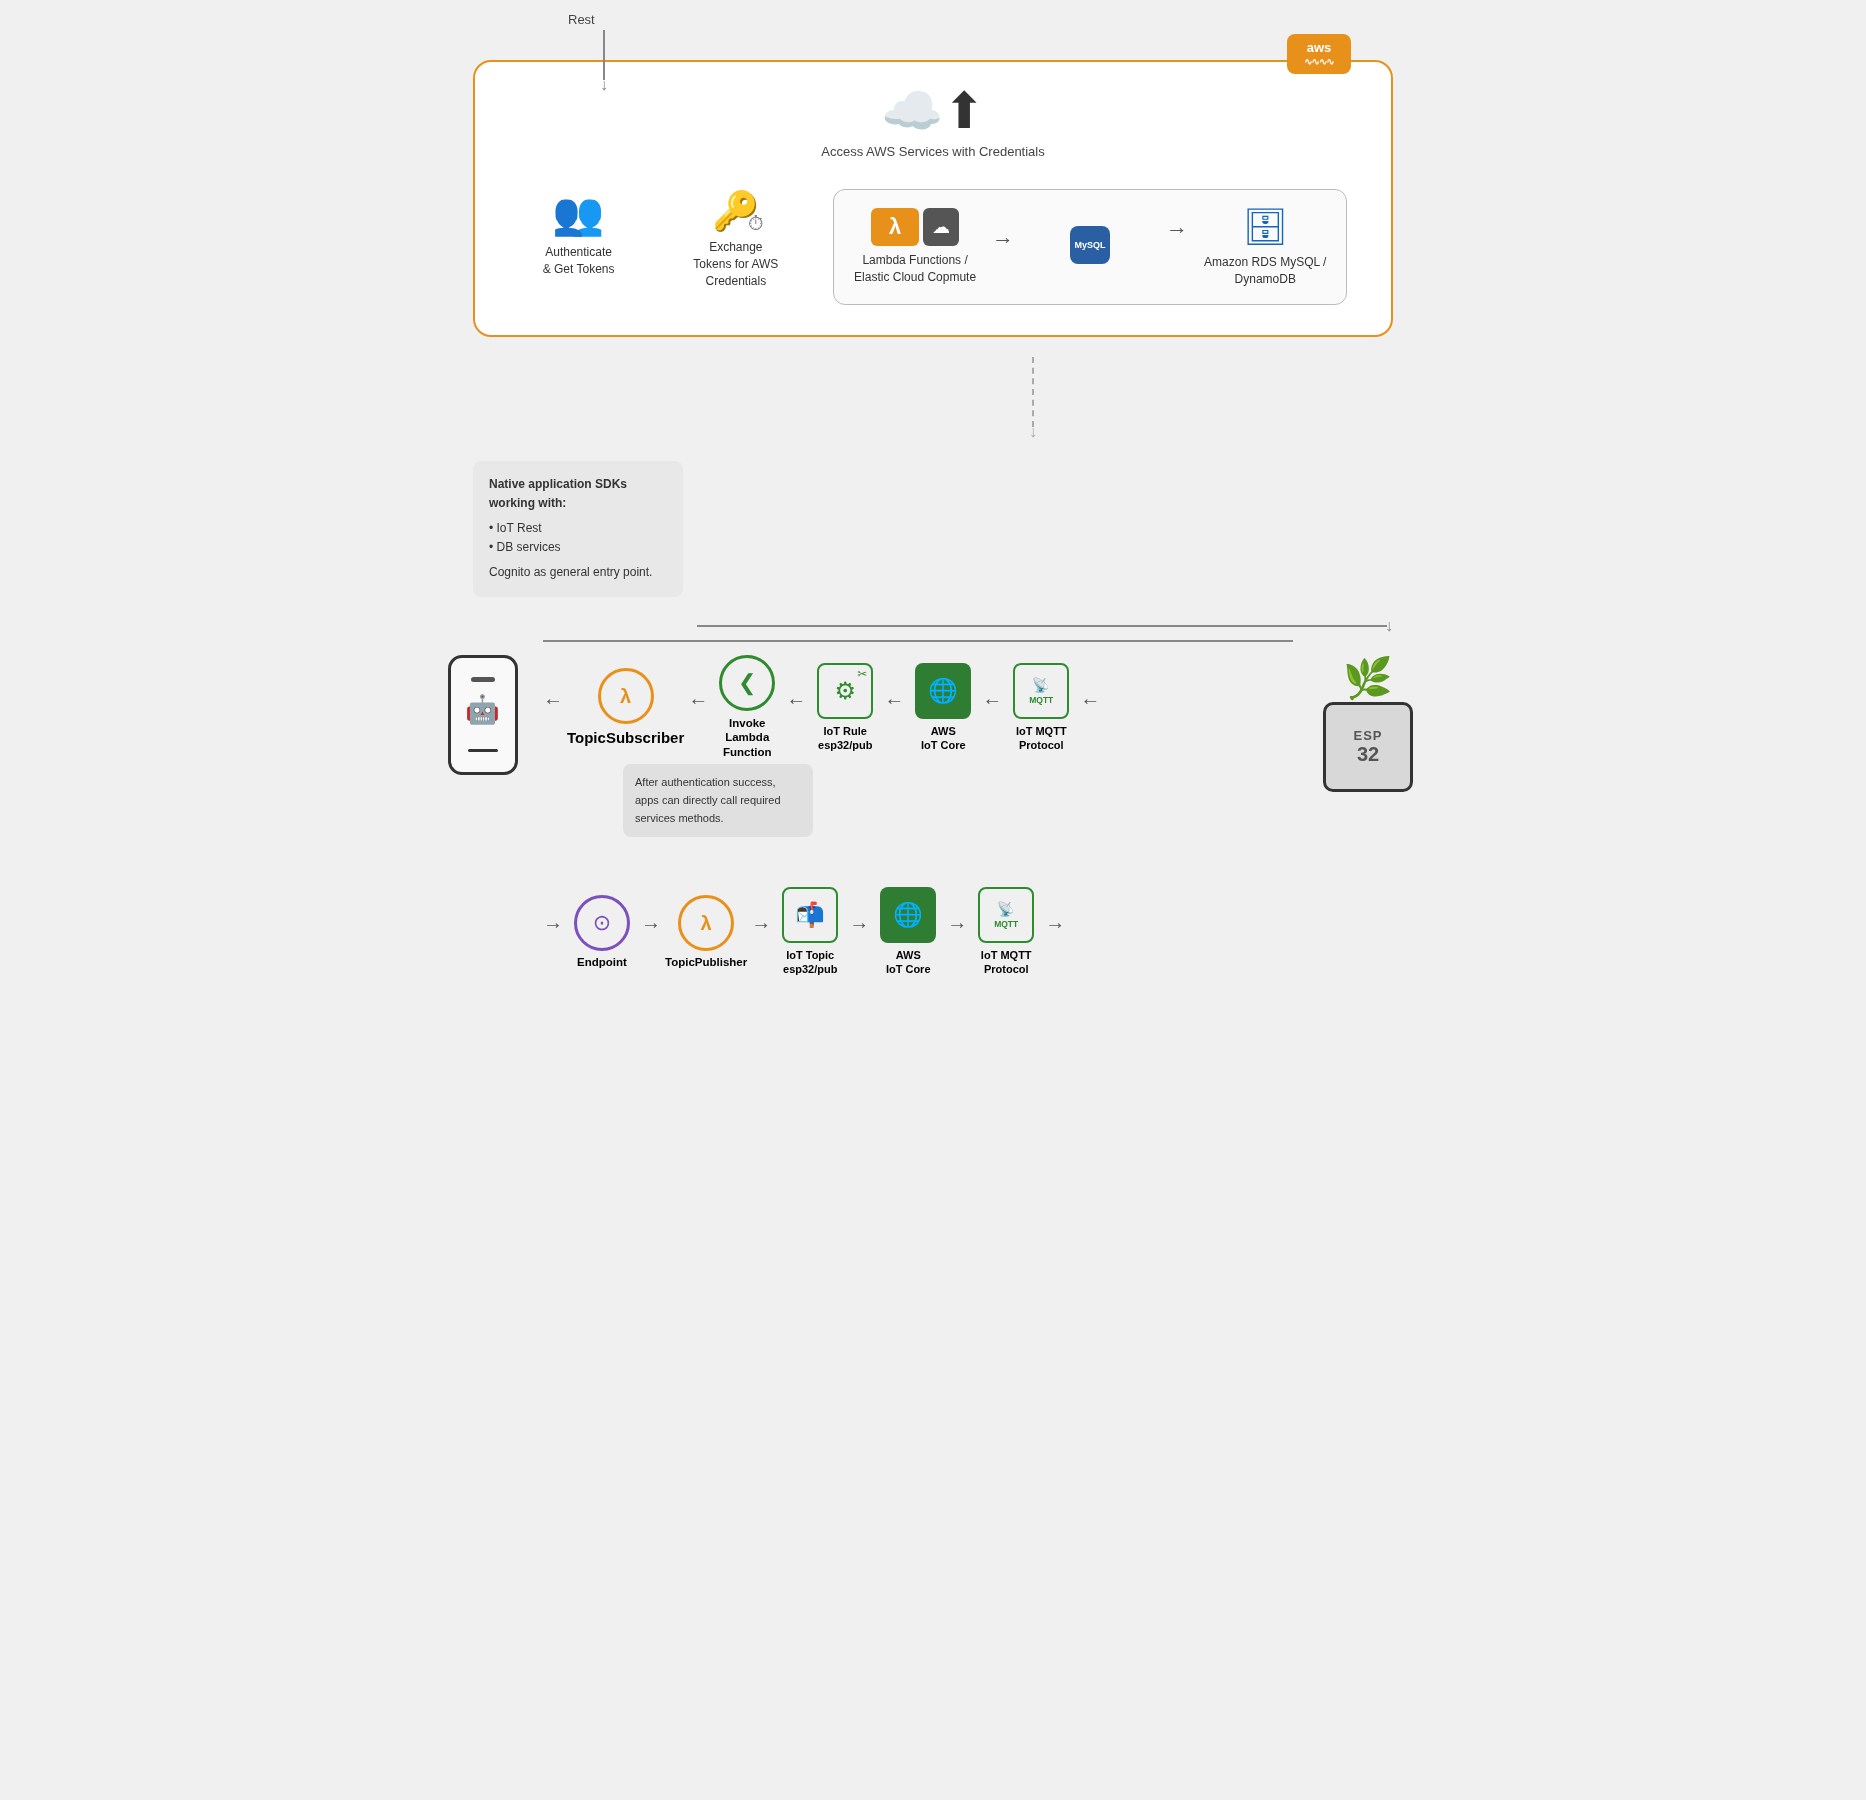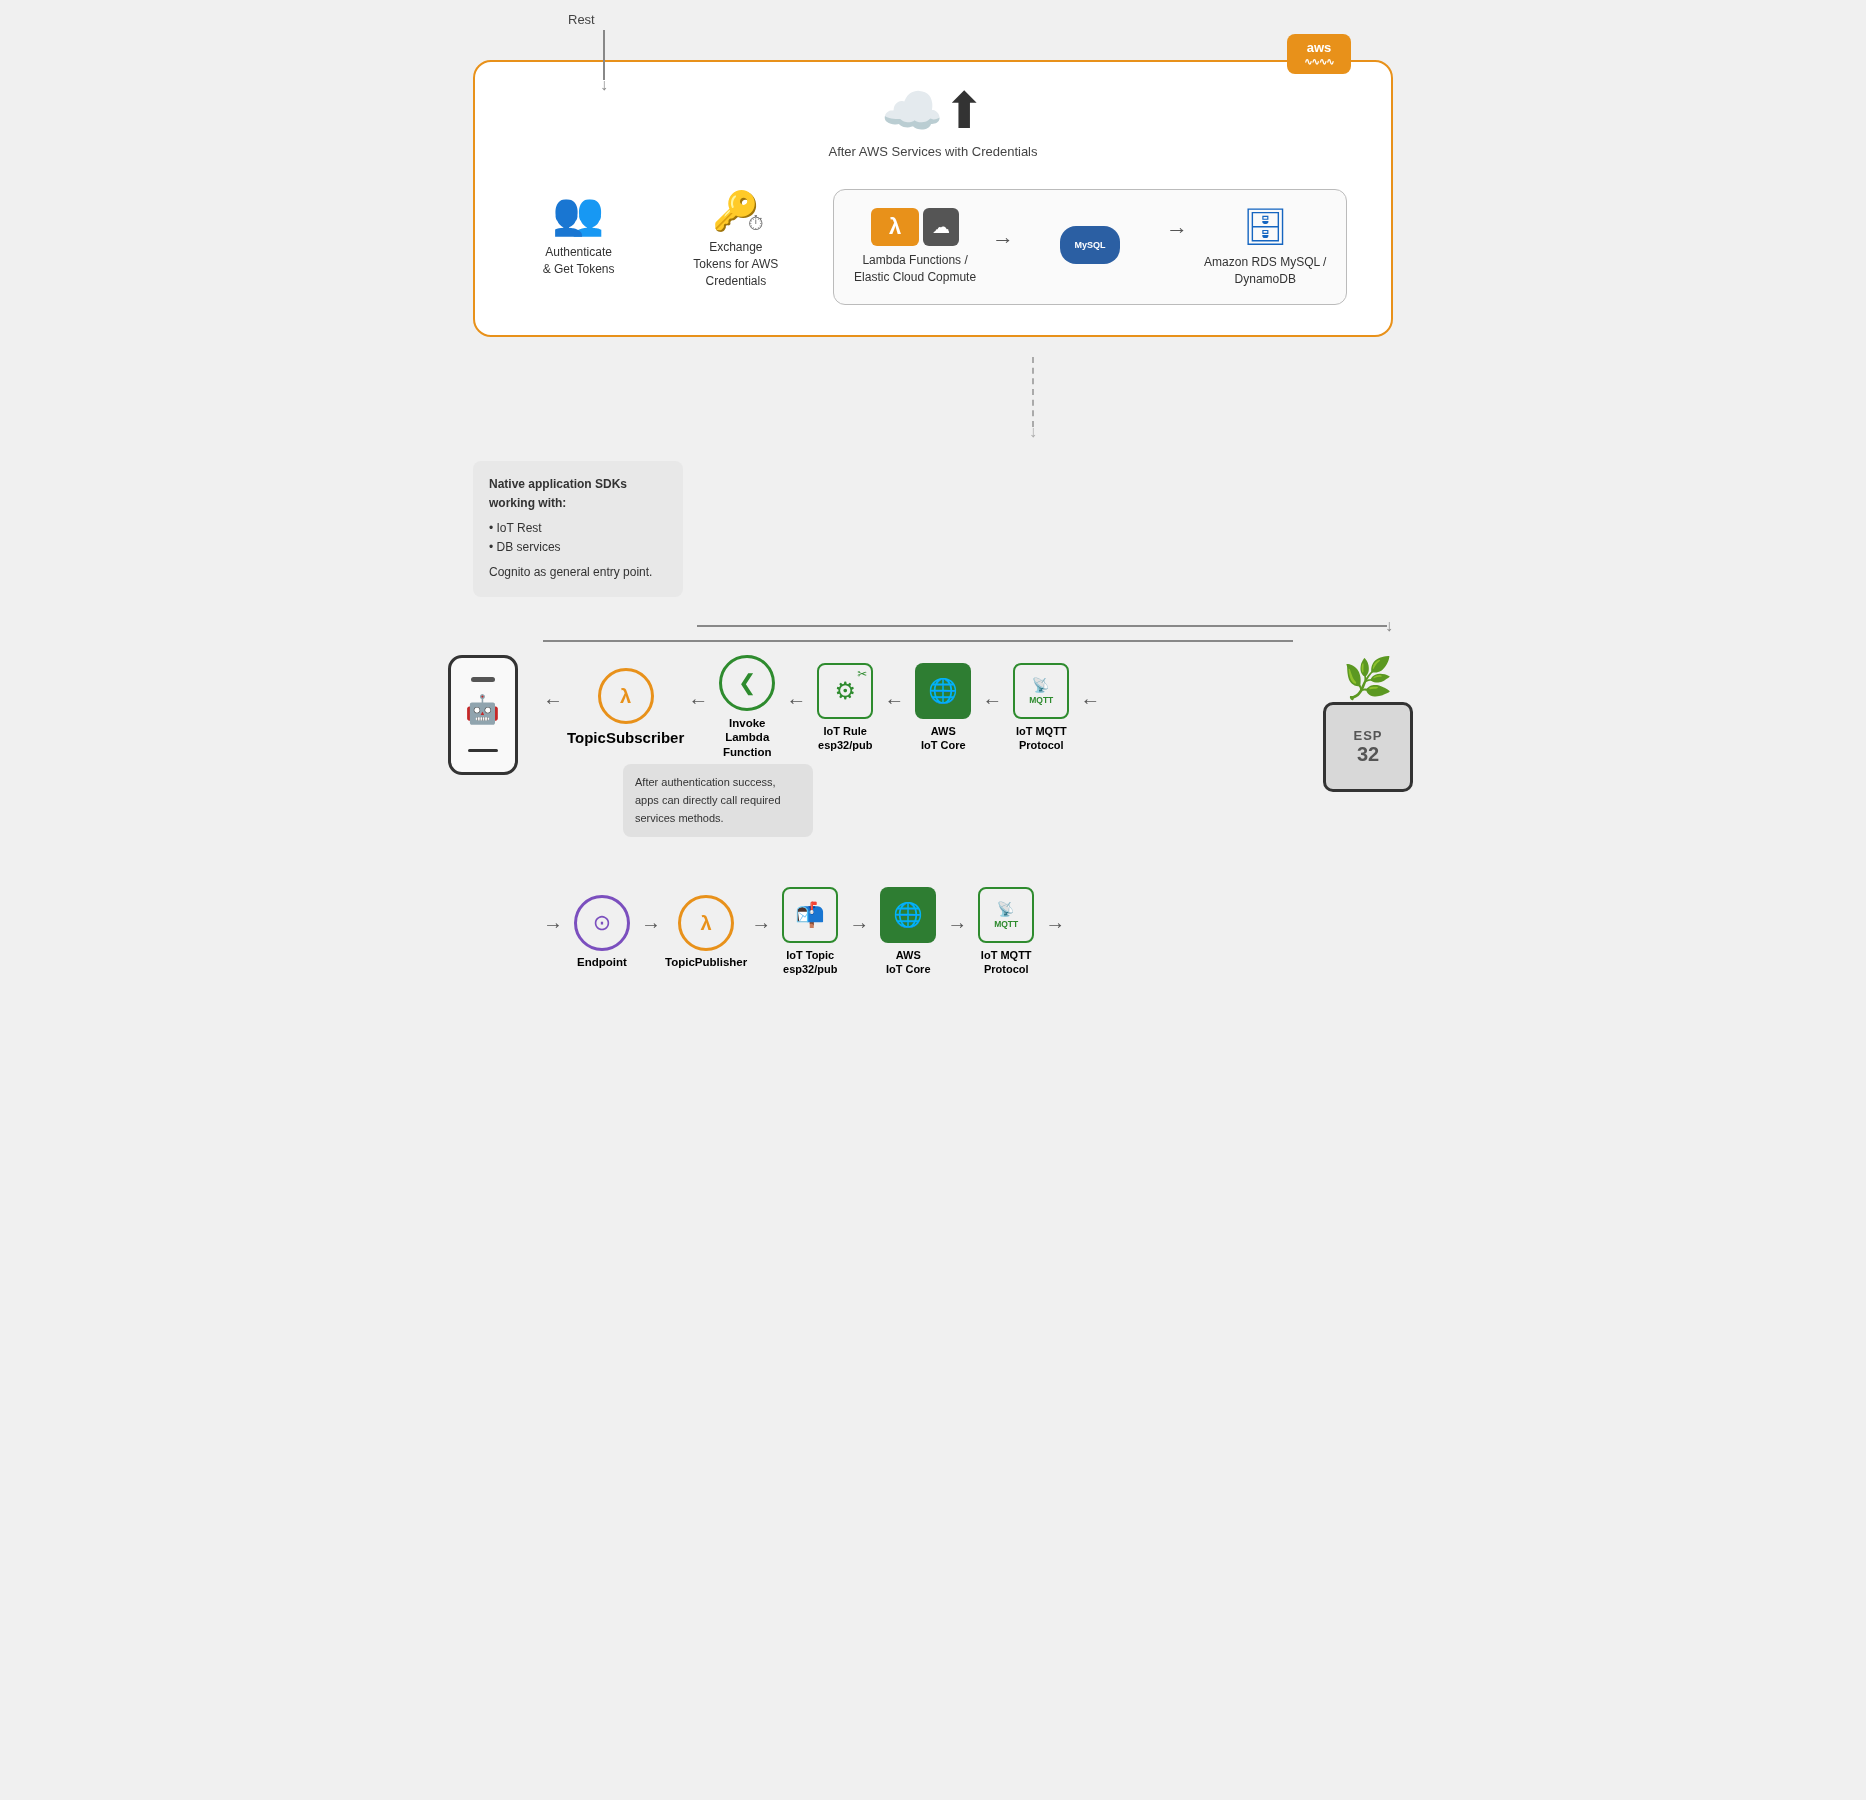--- a/index.html
+++ b/index.html
@@ -205,21 +205,21 @@
 
       <div class="aws-logo-area">
         <div class="aws-logo">
           <span style="font-size:13px; font-weight:bold;">aws</span>
           <span class="smile" style="font-size:10px;">∿∿∿∿</span>
         </div>
       </div>
 
       <div class="cloud-section">
         <div style="font-size:50px; color:#333; margin-bottom:4px;">☁️⬆</div>
-        <div style="font-size:13px; color:#444; margin-bottom:20px;">After AWS Services with Credentials</div>
+        <div style="font-size:13px; color:#444; margin-bottom:20px;">Access AWS Services with Credentials</div>
       </div>
 
       <div class="services-row">
 
         <div class="service-item">
           <div style="font-size:42px; color:#333;">👥</div>
           <div style="font-size:12px; color:#333; margin-top:6px; line-height:1.4;">Authenticate<br>&amp; Get Tokens</div>
         </div>
 
         <div class="service-item">
@@ -235,21 +235,21 @@
             <div style="display:flex; align-items:center; gap:4px; margin-bottom:6px;">
               <div style="background:#e8911a; color:white; border-radius:6px; width:48px; height:38px; display:flex; align-items:center; justify-content:center; font-size:22px; font-weight:bold;">λ</div>
               <div style="background:#555; color:white; border-radius:6px; width:36px; height:38px; display:flex; align-items:center; justify-content:center; font-size:18px;">☁</div>
             </div>
             <div style="font-size:12px; color:#333; line-height:1.4;">Lambda Functions /<br>Elastic Cloud Copmute</div>
           </div>
 
           <div style="font-size:22px; color:#555; margin-bottom:20px;">→</div>
 
           <div class="service-item">
-            <div style="background:#2b5fa3; color:white; border-radius:16px; width:60px; height:38px; display:flex; align-items:center; justify-content:center; font-size:9px; font-weight:bold; margin-bottom:4px;">MySQL</div>
+            <div style="background:#2b5fa3; color:white; border-radius:8px; width:40px; height:38px; display:flex; align-items:center; justify-content:center; font-size:9px; font-weight:bold; margin-bottom:4px;">MySQL</div>
           </div>
 
           <div style="font-size:22px; color:#555; margin-bottom:40px;">→</div>
 
           <div class="service-item">
             <div style="color:#1565C0; font-size:36px; margin-bottom:6px;">🗄</div>
             <div style="font-size:12px; color:#333; line-height:1.4;">Amazon RDS MySQL /<br>DynamoDB</div>
           </div>
         </div>
       </div>

